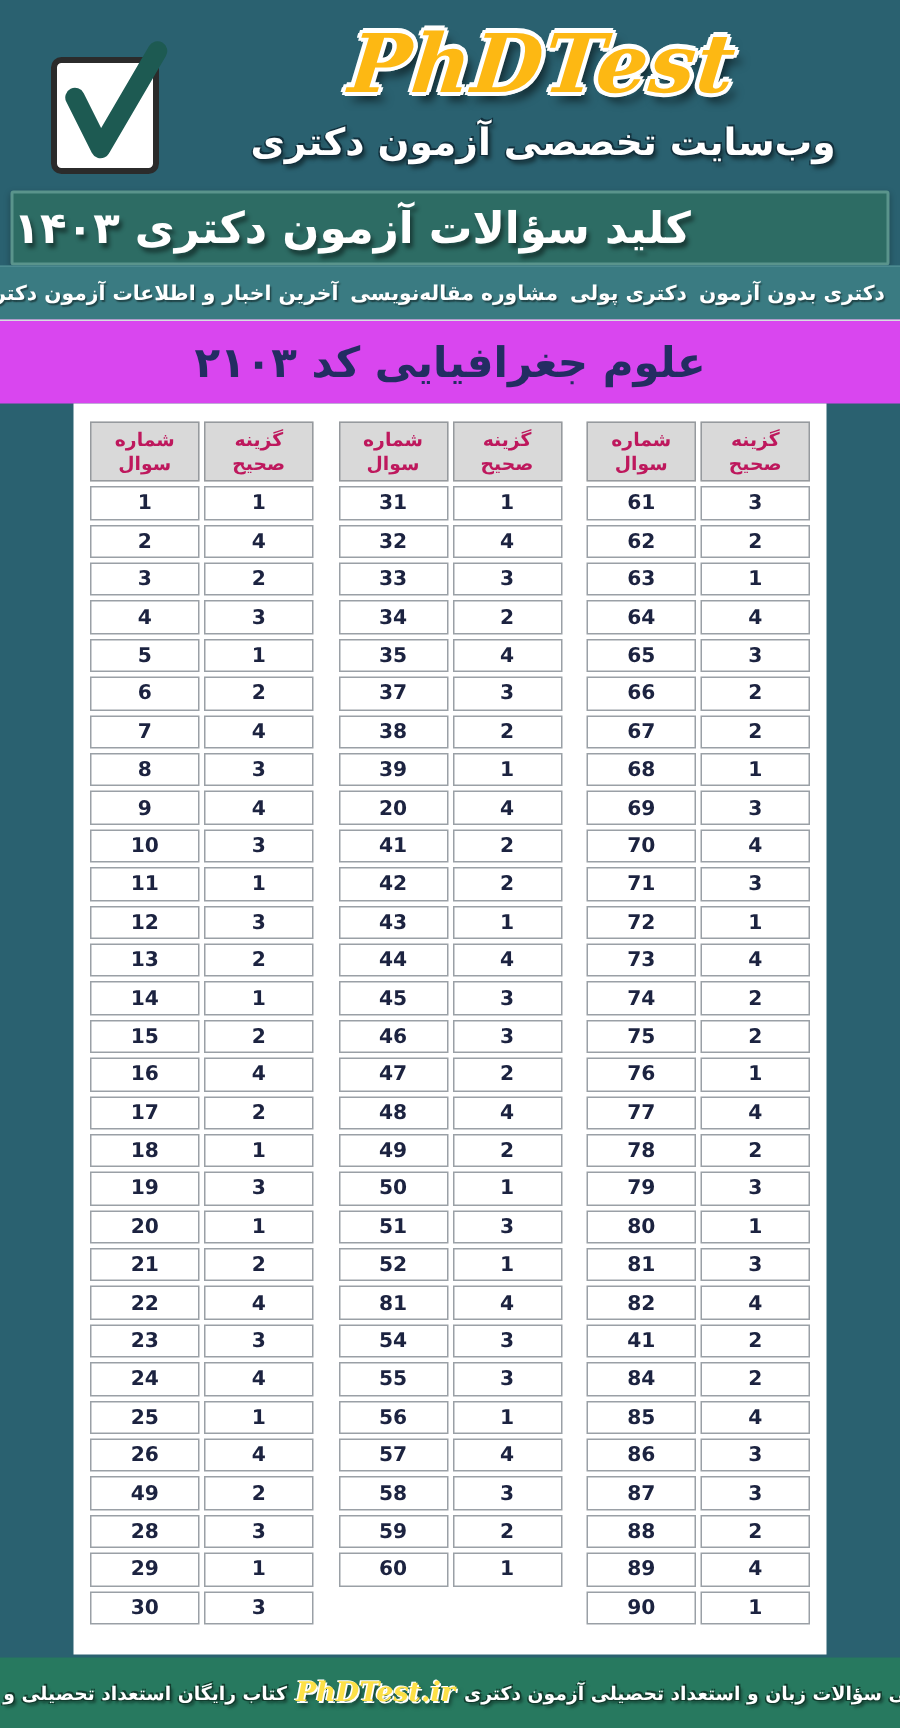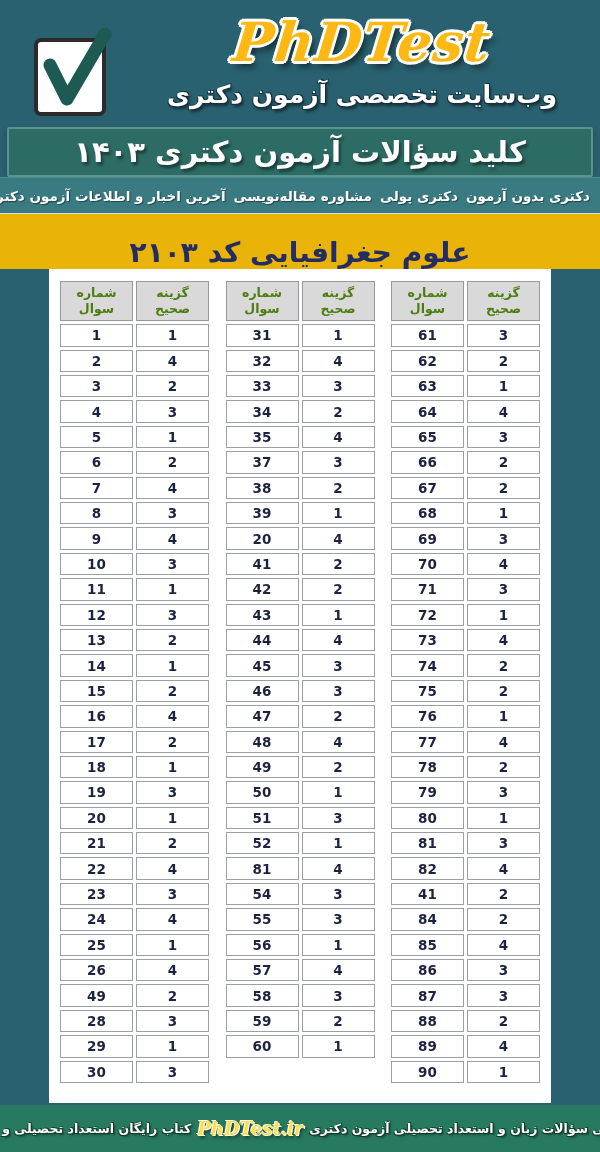--- a/index.html
+++ b/index.html
@@ -25,58 +25,58 @@
     transform:skewX(-6deg); cursor:pointer;
   }
   .brand-subtitle{
     margin-top:8px; color:#fff; font-weight:bold; font-size:25px;
     text-shadow:1px 1px 0 #12303d, -1px 1px 0 #12303d, 1px -1px 0 #12303d, 2px 3px 3px rgba(0,0,0,.5);
     direction:rtl;
   }
   
   .title-bar{
     margin:0 7px; height:50px; background:#2d6c64; border:2px solid #5a948c;
-    border-radius:2px; display:flex; align-items:center; justify-content:center;
+    border-radius:2px; display:flex; align-items:center; justify-content:flex-start;
     box-shadow:0 2px 4px rgba(0,0,0,.25);
   }
   .title-bar h1{
     direction:rtl; color:#fff; font-size:29px; font-weight:bold;
     text-shadow:2px 3px 3px rgba(0,0,0,.45);
   }
   
   .nav{
     height:36px; background:#3a7b82; display:flex; align-items:center;
     justify-content:space-between; padding:0 10px; gap:8px;
     border-top:1px solid #4d8b91;
   }
   .nav-item{
     color:#fff; font-size:13.5px; font-weight:bold; text-decoration:none;
     white-space:nowrap; cursor:pointer; text-shadow:1px 1px 1px rgba(0,0,0,.45);
   }
   
   .section-bar{
-    height:56px; background:#eab308; display:flex; align-items:flex-end; justify-content:center;
+    height:56px; background:#d946ef; display:flex; align-items:center; justify-content:center;
     border-top:1px solid #d7dde0;
   }
   .section-bar h2{
     direction:rtl; color:#232d62; font-size:28px; font-weight:800; letter-spacing:0;
   }
   
   .content{ height:886px; display:flex; justify-content:center; }
   .panel{
     width:502px; background:#ffffff; padding:9px 8px; height:834px;
     display:flex; justify-content:space-between; align-items:flex-start;
   }
   table.key-table{
     border-collapse:separate; border-spacing:3px; background:#fff;
     table-layout:fixed; width:155px;
   }
   table.key-table th{
     width:71px; background:#d9d9d9; border:1px solid #969a9e;
-    color:#4d7c0f; font-size:12.5px; font-weight:bold; line-height:1.25;
+    color:#be185d; font-size:12.5px; font-weight:bold; line-height:1.25;
     white-space:pre-line; padding:3px 0 4px; text-align:center;
   }
   table.key-table td{
     background:#fff; border:1px solid #9aa0a6; height:22.4px;
     text-align:center; vertical-align:middle;
     color:#1c2340; font-size:13.5px; font-weight:bold;
   }
   
   .footer{
     position:absolute; left:0; bottom:0; width:600px; height:47px;

